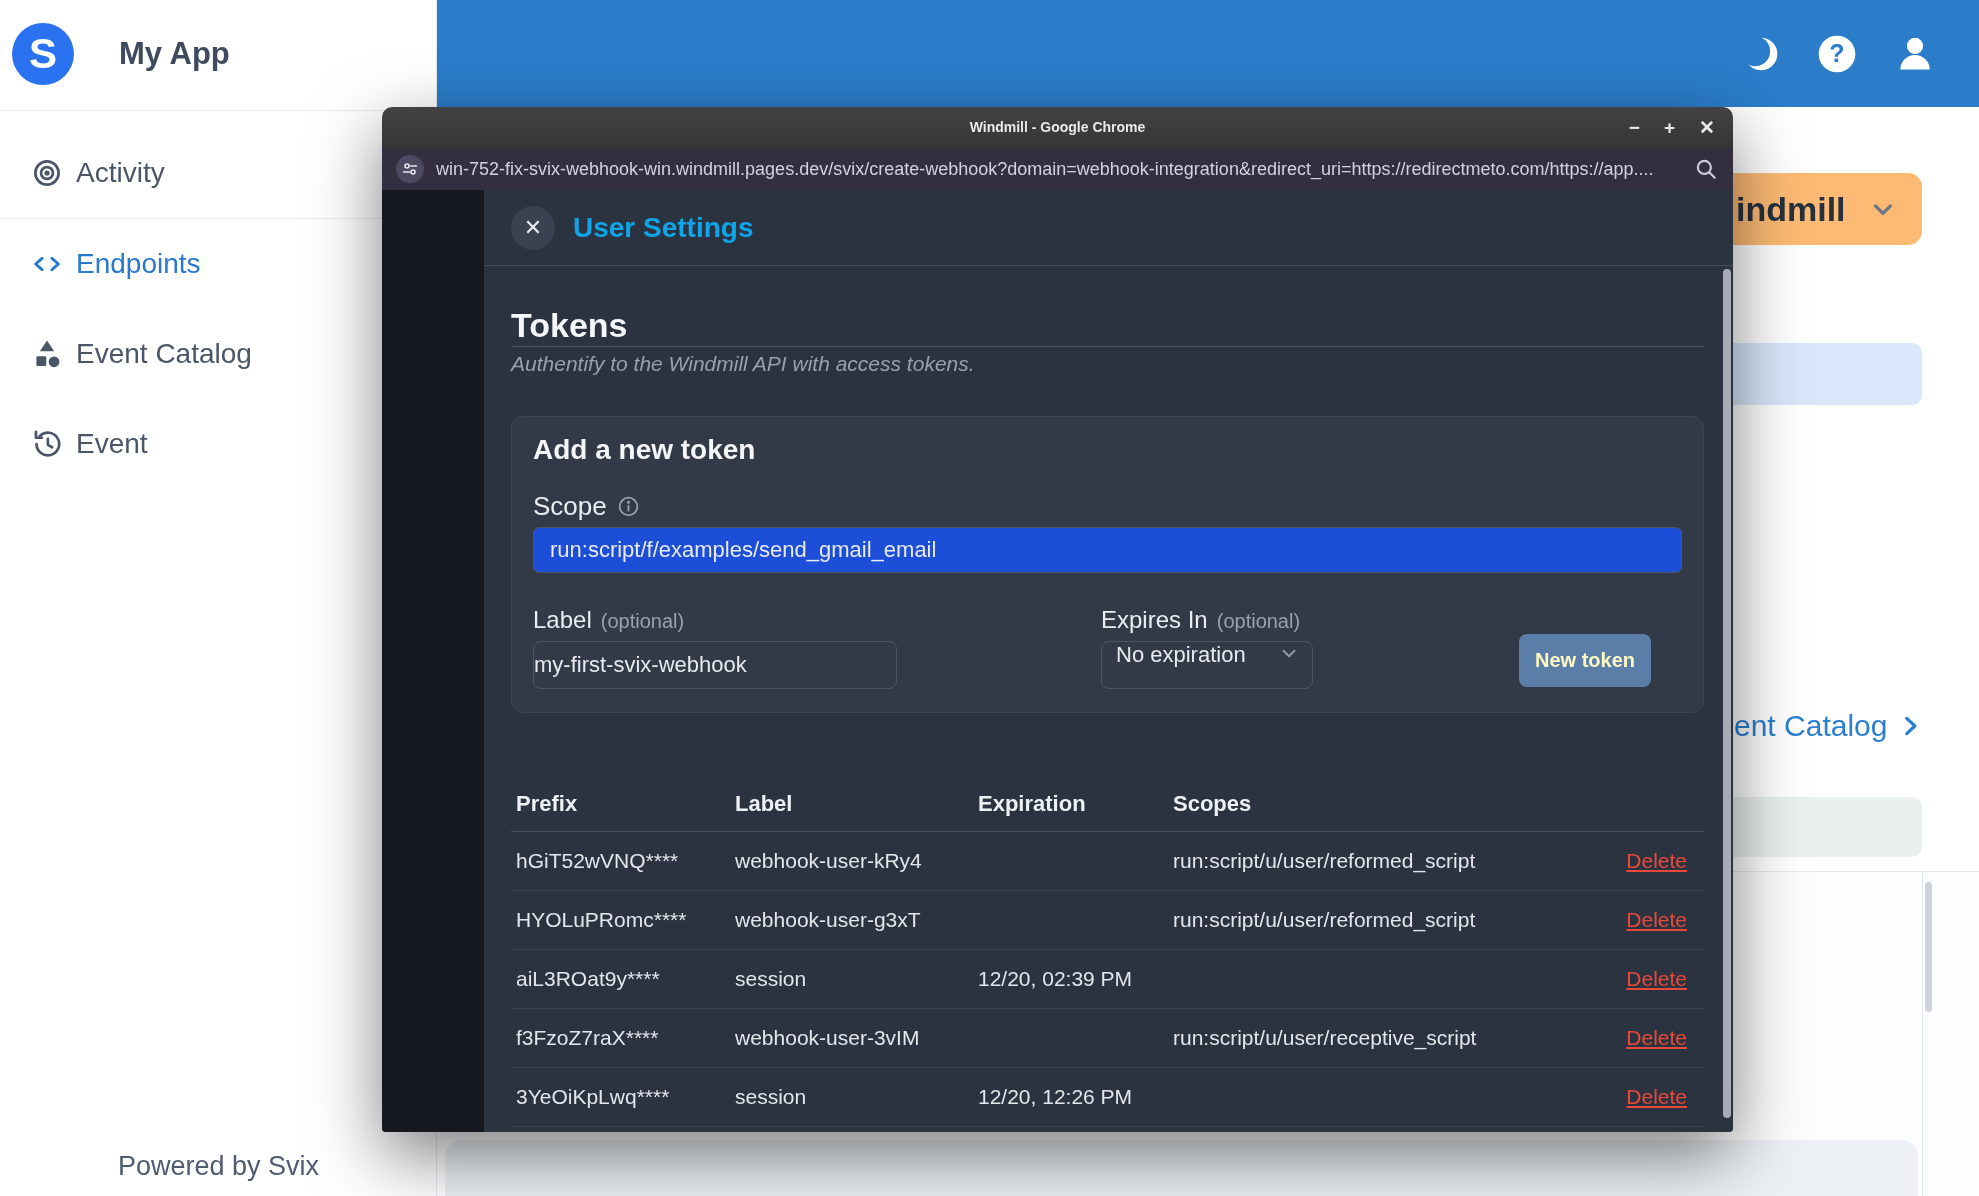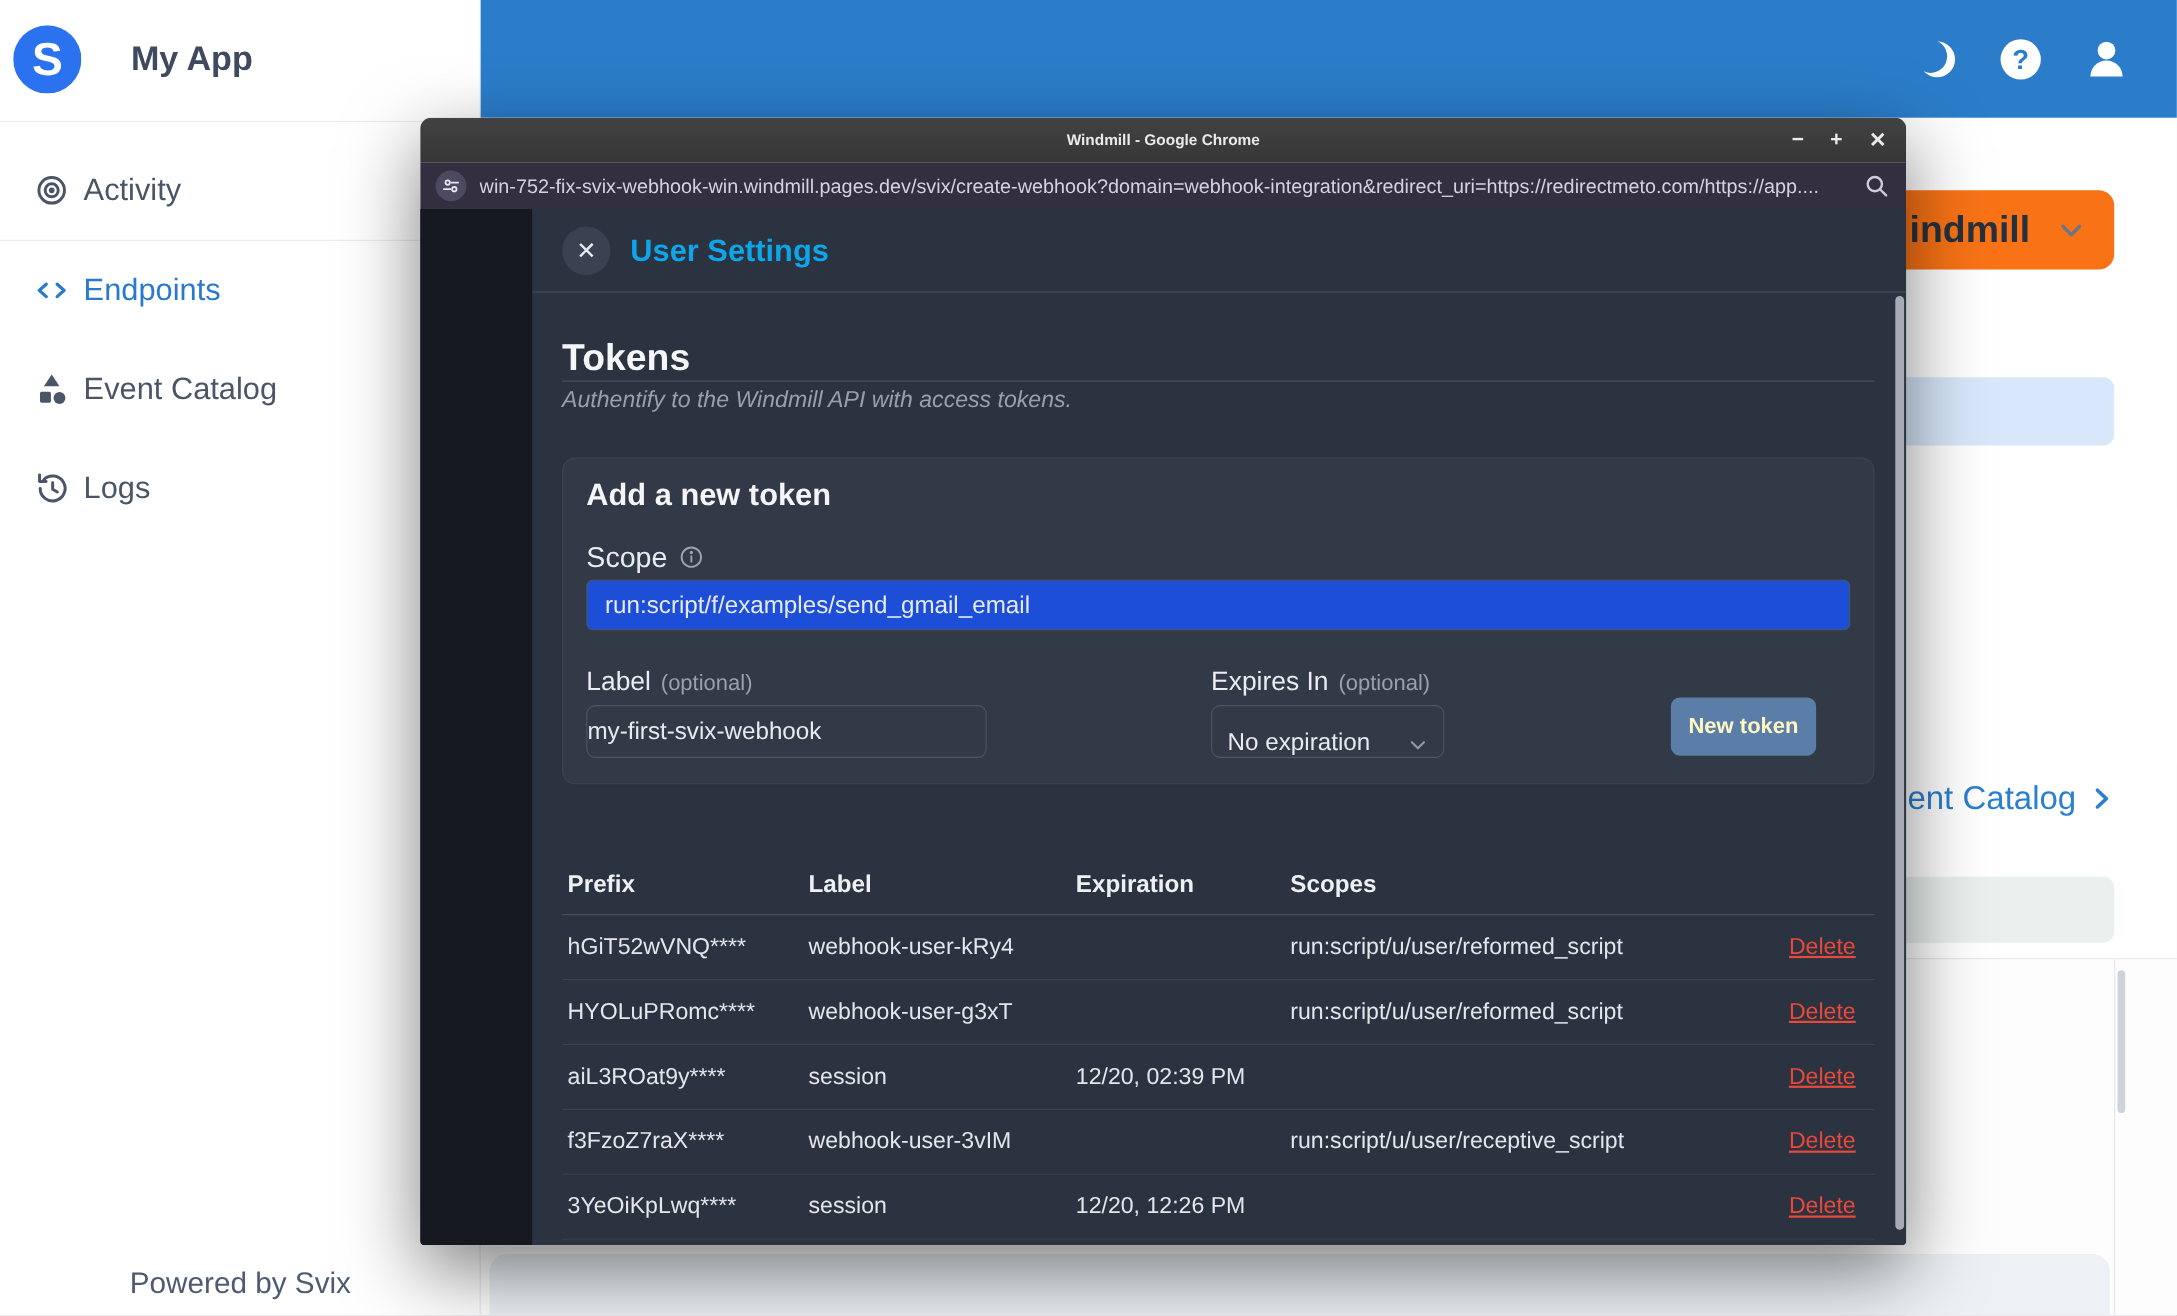--- a/index.html
+++ b/index.html
@@ -23,21 +23,21 @@
                  font-size:27px; color:#4e5b71; }
 
   
   .topbar { position:absolute; left:437px; top:0; width:1542px; height:107px;
             background:#2b7dca; z-index:1; }
   .topbar-icons { position:absolute; right:42px; top:0; height:107px;
                   display:flex; align-items:center; gap:36px; }
 
   
   .bg-chip { position:absolute; left:1700px; top:173px; width:222px; height:72px;
-             background:#f97316; border-radius:14px; display:flex; align-items:center;
+             background:#fdba74; border-radius:14px; display:flex; align-items:center;
              padding-left:36px; gap:22px; z-index:2; }
   .bg-chip .chip-text { font-size:34px; font-weight:700; color:#26313f; }
   .bg-band1 { position:absolute; left:1700px; top:343px; width:222px; height:62px;
               background:#d8e8fa; border-radius:10px; z-index:2; }
   .bg-catalog { position:absolute; left:1734px; top:706px; height:40px; display:flex;
                 align-items:center; gap:10px; z-index:2; }
   .bg-catalog .cat-text { font-size:30px; color:#2b7fd0; }
   .bg-band2 { position:absolute; left:1700px; top:797px; width:222px; height:60px;
               background:#e9f0ed; border-radius:10px; z-index:2; }
   .bg-panel { position:absolute; left:1733px; top:871px; width:246px; height:325px;
@@ -89,21 +89,21 @@
   .field-lab { position:absolute; display:flex; align-items:baseline; gap:9px;
                font-size:24px; color:#e9edf1; }
   .field-lab .opt { font-size:20px; color:#99a1ac; }
   .label-lab { left:21px; top:189px; }
   .label-input { position:absolute; left:21px; top:224px; width:364px; height:48px;
                  background:transparent; border:1px solid #4d5564; border-radius:8px;
                  font-size:22px; color:#e7eaee; 
                  font-family:"Liberation Sans", sans-serif; outline:none; }
   .exp-lab { left:589px; top:189px; }
   .select { position:absolute; left:589px; top:224px; width:212px; height:48px;
-            border:1px solid #4d5564; border-radius:8px; display:flex; align-items:flex-end;
+            border:1px solid #4d5564; border-radius:8px; display:flex; align-items:flex-start;
             justify-content:space-between; padding:0 12px 0 14px; cursor:pointer; }
   .select .sel-text { font-size:22px; color:#e7eaee; }
   .new-token-btn { position:absolute; left:1007px; top:217px; width:132px; height:53px;
                    background:#5b7ea8; border:none; border-radius:8px; color:#fef9c3;
                    font-size:20px; font-weight:700; cursor:pointer;
                    font-family:"Liberation Sans", sans-serif; }
 
   .table { position:absolute; left:27px; top:586px; width:1193px; }
   .trow { display:grid; grid-template-columns:219px 243px 195px 430px 1fr;
           align-items:center; height:59px; border-bottom:1px solid #3b4350; }
@@ -153,21 +153,21 @@
         <circle cx="17" cy="17.5" r="3.8"></circle>
       </svg>
       <span>Event Catalog</span>
     </div>
     <div class="nav-item">
       <svg viewBox="0 0 24 24" fill="none" stroke="#4a5568" stroke-width="1.9" stroke-linecap="round" stroke-linejoin="round">
         <path d="M4.6 12a8 8 0 1 0 2.3-5.6"></path>
         <polyline points="4.2 3.4 4.2 7.6 8.4 7.6"></polyline>
         <polyline points="12.6 8.4 12.6 12.6 15.6 14.3"></polyline>
       </svg>
-      <span>Logs</span>
+      <span>Event</span>
     </div>
   </div>
 
   <div class="side-footer">Powered by Svix</div>
 </div>
 
 <div class="topbar">
   <div class="topbar-icons">
     <svg width="42" height="42" viewBox="0 0 24 24">
       <circle cx="12.6" cy="12" r="9.3" fill="#ffffff"></circle>

